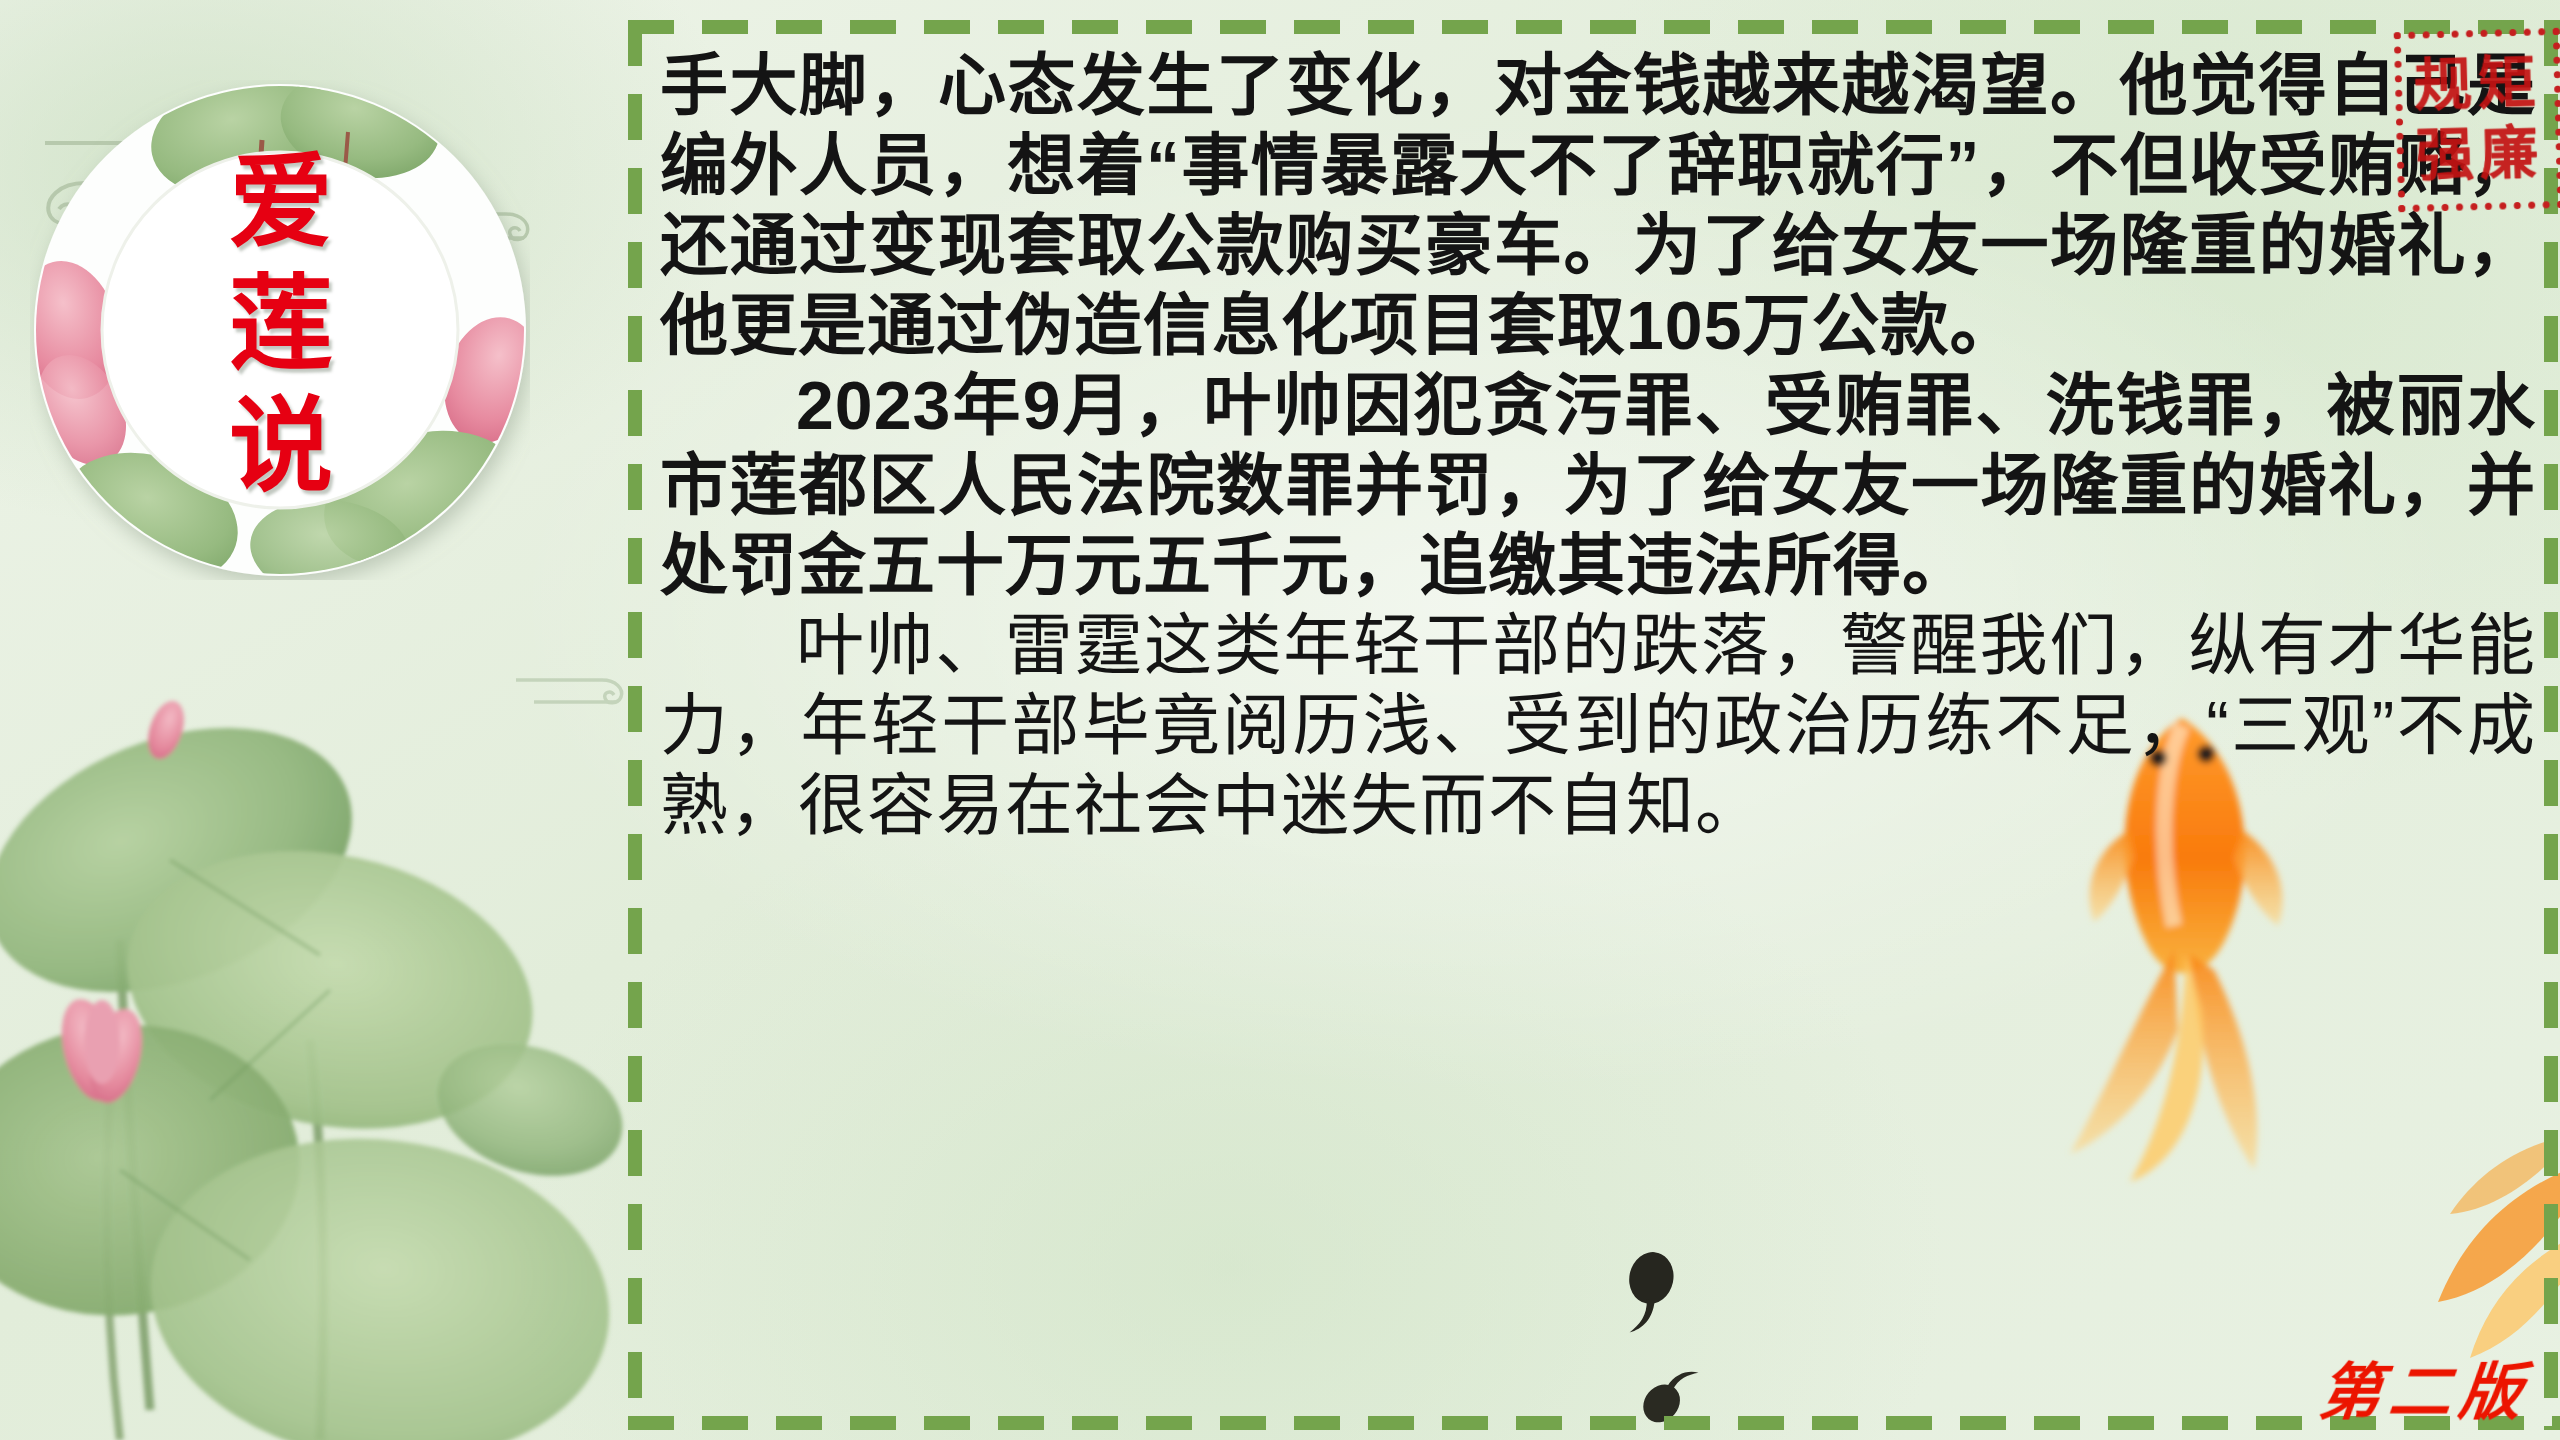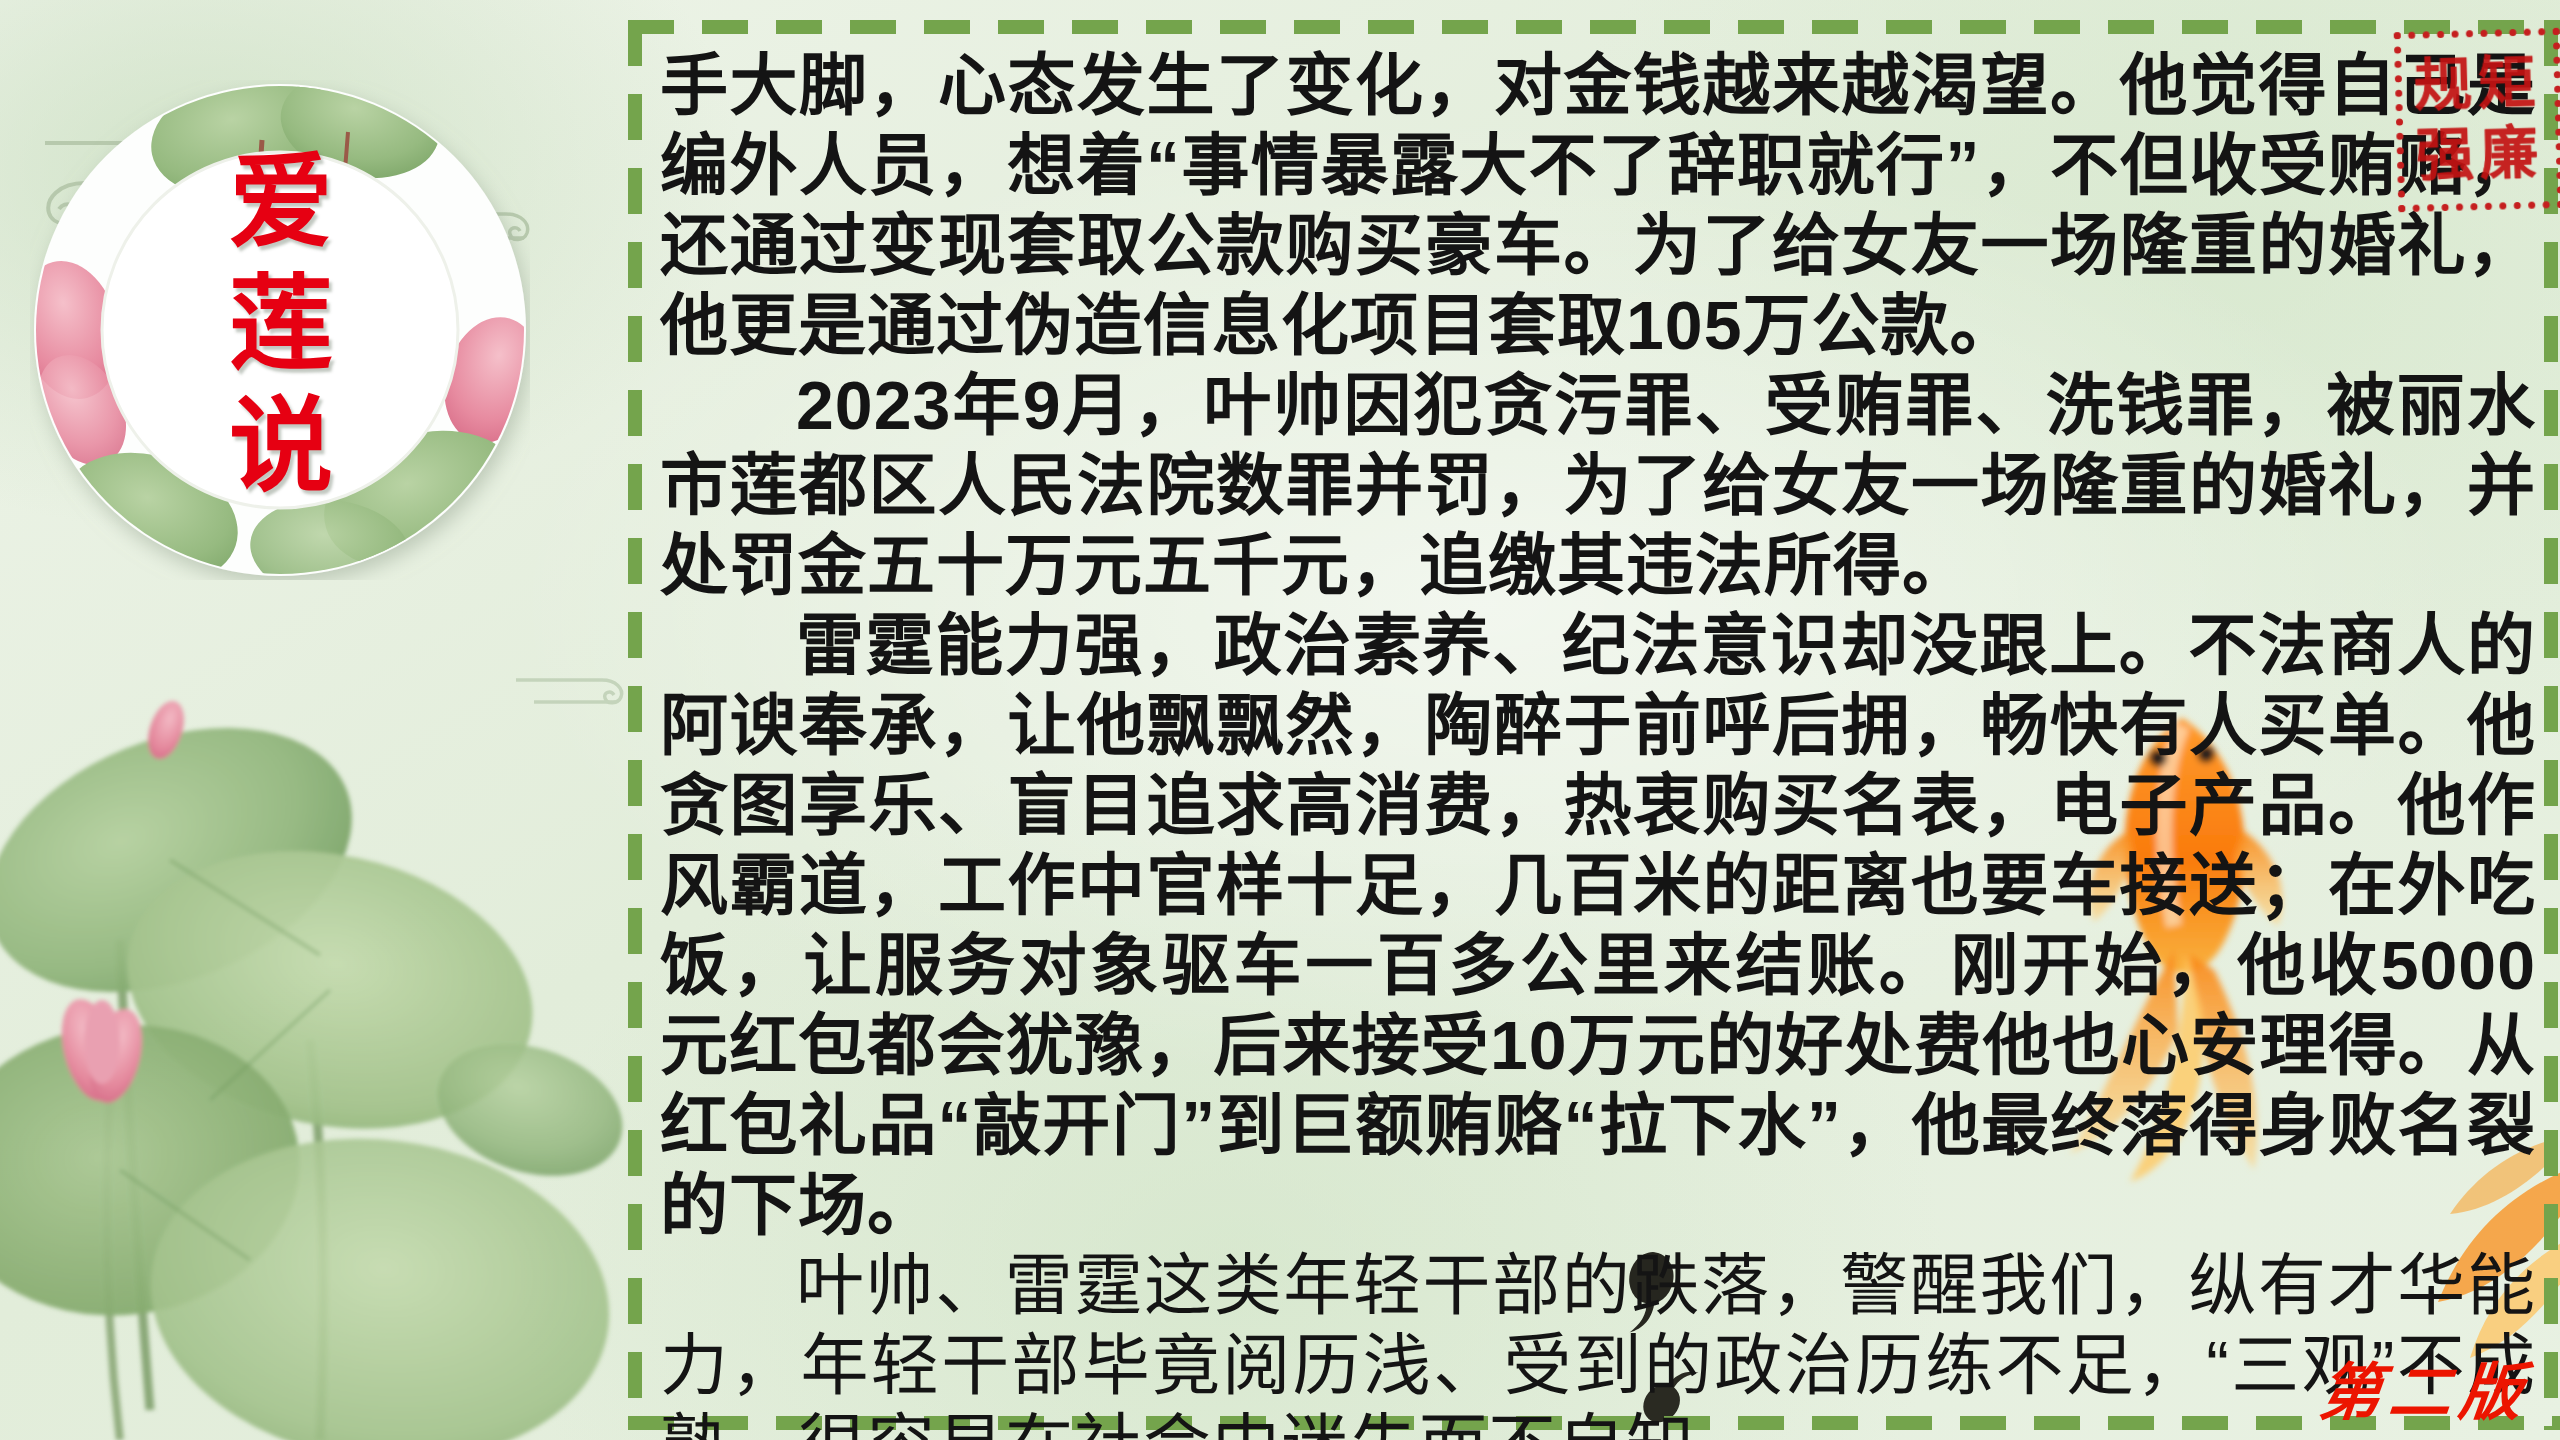--- a/index.html
+++ b/index.html
@@ -219,23 +219,20 @@
 <div class="abs frame-v" id="frame-left"></div>
 <div class="abs frame-v" id="frame-right"></div>
 
 <div class="abs article">
   <p>
     <span>手大脚，心态发生了变化，对金钱越来越渴望。他觉得自己是编外人员，想着“事情暴露大不了辞职就行”，不但收受贿赂，还通过变现套取公款购买豪车。为了给女友一场隆重的婚礼，他更是通过伪造信息化项目套取105万公款。</span>
   </p>
   <p class="indent">
     <span>2023年9月，叶帅因犯贪污罪、受贿罪、洗钱罪，被丽水市莲都区人民法院数罪并罚，为了给女友一场隆重的婚礼，并处罚金五十万元五千元，追缴其违法所得。</span>
   </p>
-  <p class="indent">
-    <span>雷霆能力强，政治素养、纪法意识却没跟上。不法商人的阿谀奉承，让他飘飘然，陶醉于前呼后拥，畅快有人买单。他贪图享乐、盲目追求高消费，热衷购买名表，电子产品。他作风霸道，工作中官样十足，几百米的距离也要车接送；在外吃饭，让服务对象驱车一百多公里来结账。刚开始，他收5000元红包都会犹豫，后来接受10万元的好处费他也心安理得。从红包礼品“敲开门”到巨额贿赂“拉下水”，他最终落得身败名裂的下场。</span>
-  </p>
   <p class="indent para-bold">
     <span>叶帅、雷霆这类年轻干部的跌落，警醒我们，纵有才华能力，年轻干部毕竟阅历浅、受到的政治历练不足，“三观”不成熟，很容易在社会中迷失而不自知。</span>
   </p>
 </div>
 
 <div class="abs stamp">
   <div class="stamp-row">规矩</div>
   <div class="stamp-row">强廉</div>
 </div>
 

